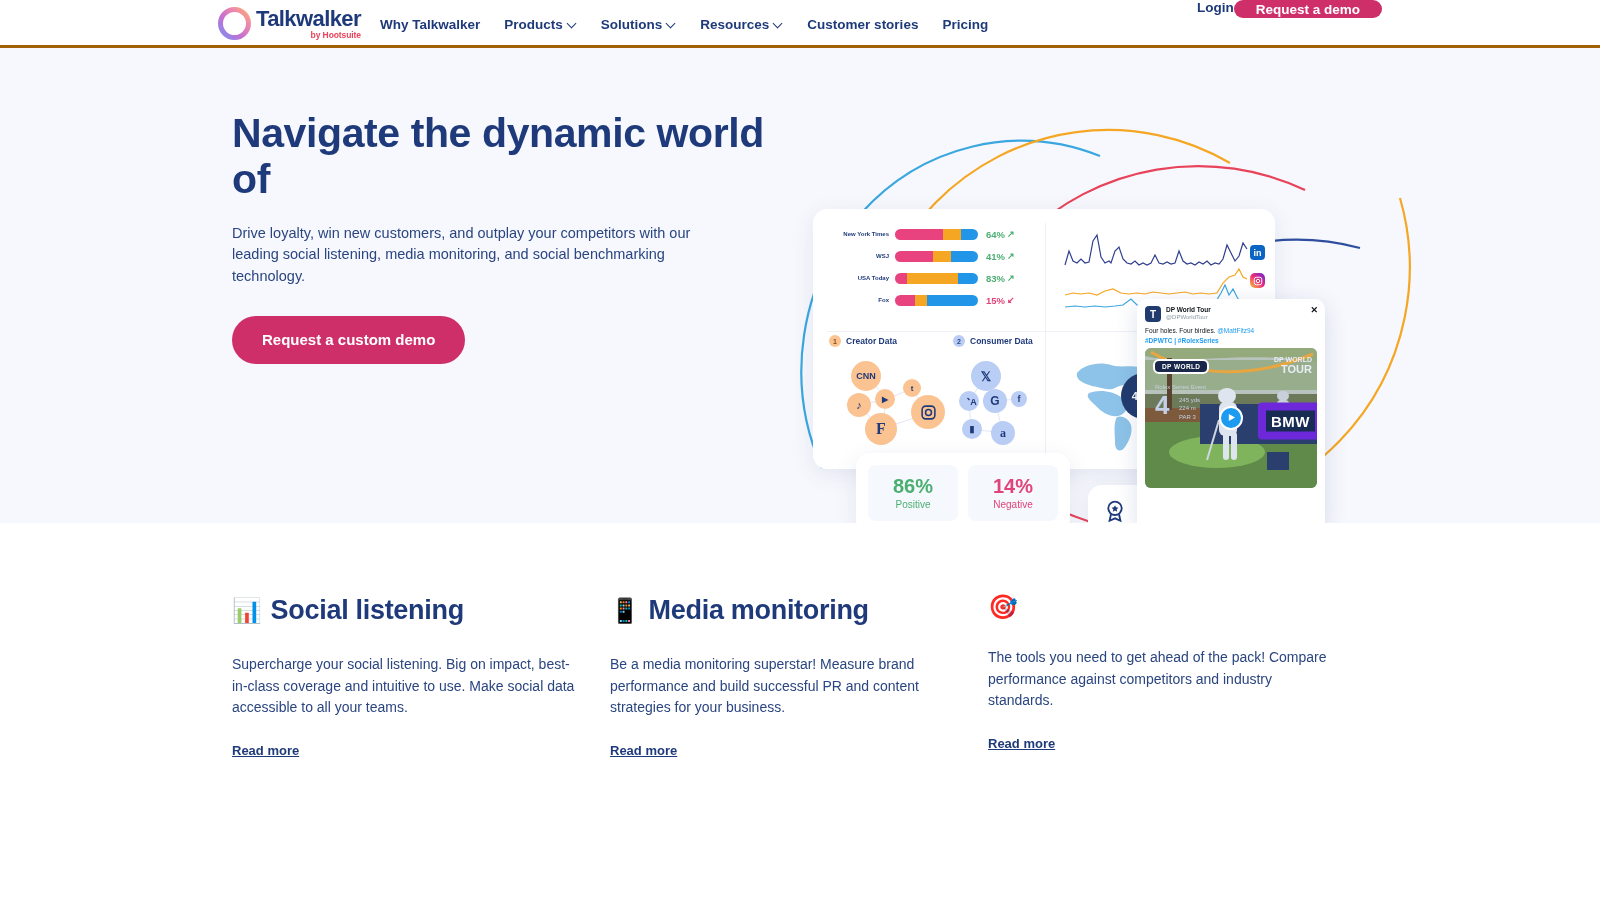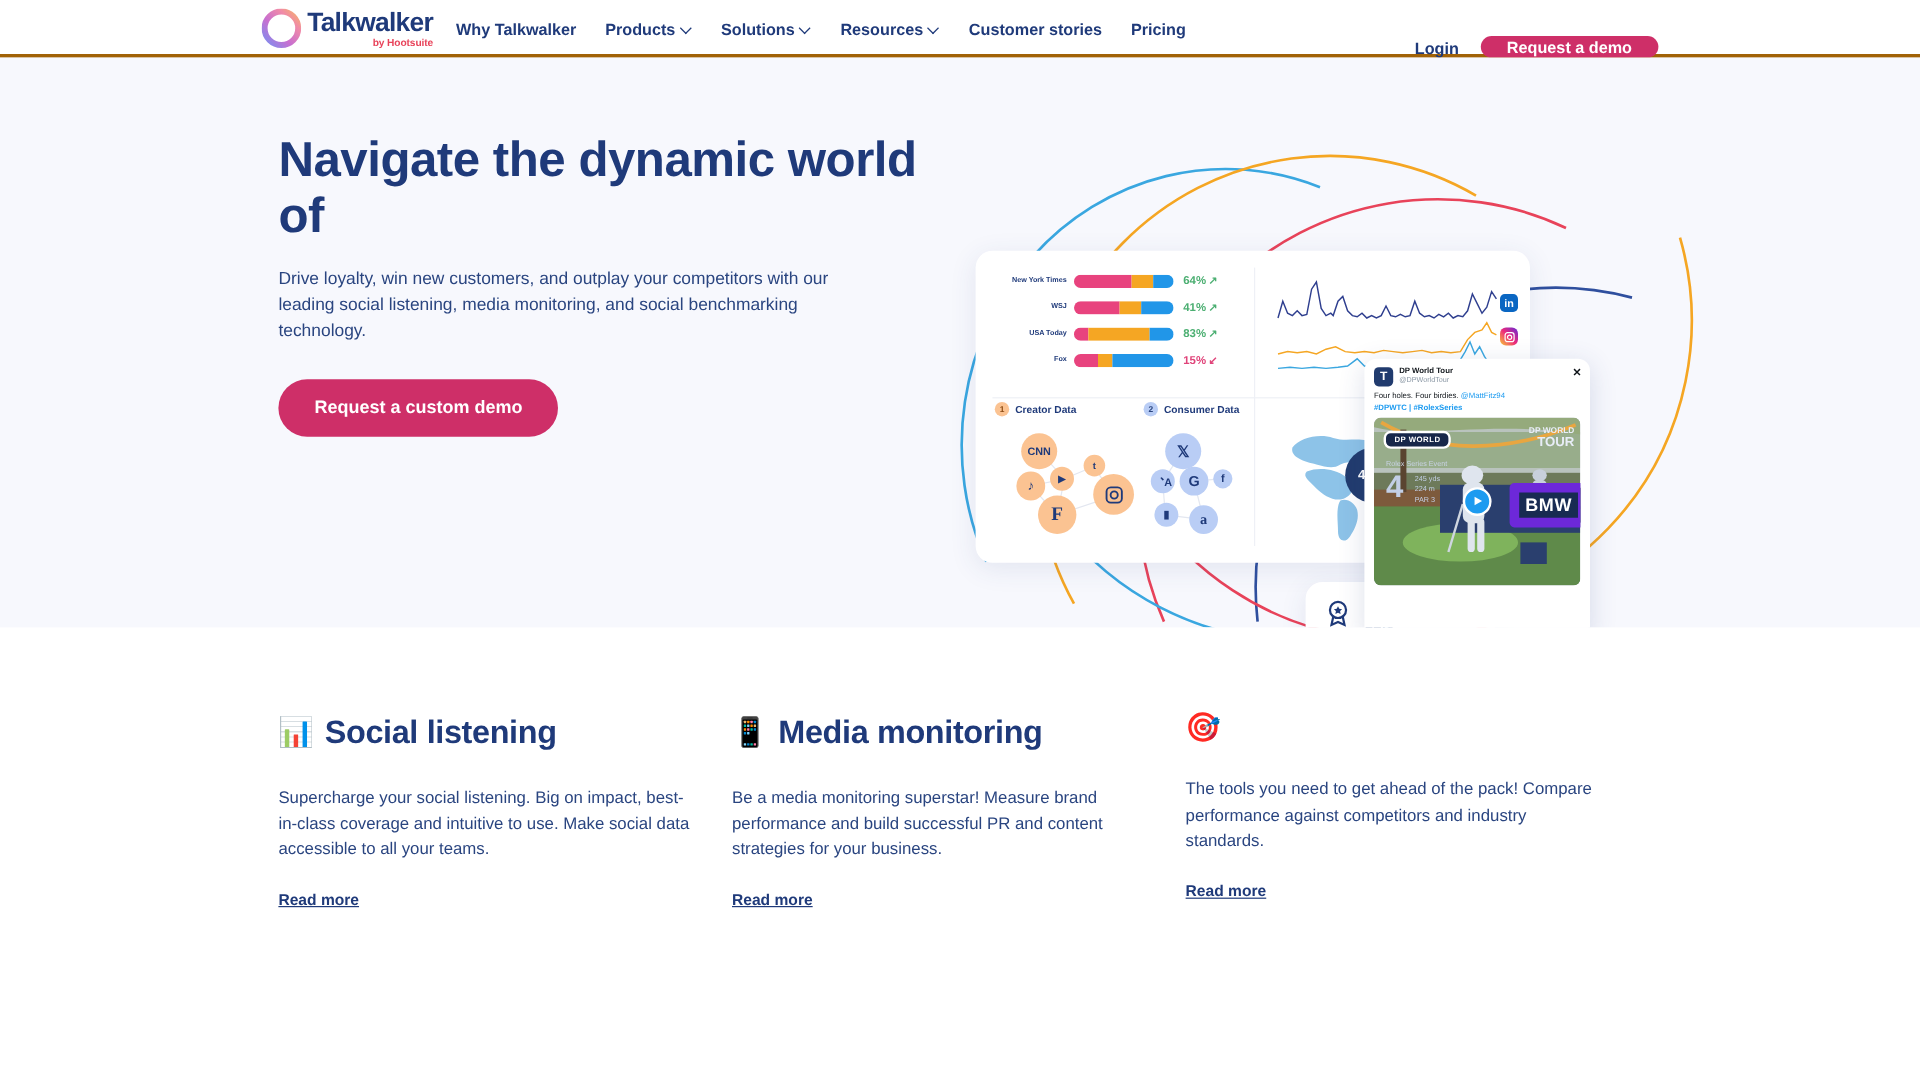--- a/index.html
+++ b/index.html
@@ -47,21 +47,21 @@
   }
   .chev{ display:inline-block; width:9px; height:9px; position:relative; top:-1px;}
   .chev:after{
     content:""; position:absolute; left:0; top:1px;
     width:6px; height:6px;
     border-right:1.6px solid #1f3a7a; border-bottom:1.6px solid #1f3a7a;
     transform:rotate(45deg);
   }
   .header-right{
     position:absolute; right:218px; top:0; height:48px;
-    display:flex; align-items:flex-end; gap:18px;
+    display:flex; align-items:flex-start; 
   }
   .login-link{ font-size:13.5px; font-weight:600; color:#1f3a7a; cursor:pointer; }
   .demo-btn{
     background:#ce2f68; color:#fff; border:none;
     border-radius:22px; padding:0 22px; height:18px;
     font-size:13.5px; font-weight:600; cursor:pointer;
     font-family:"Liberation Sans", sans-serif;
     white-space:nowrap;
   }
 
@@ -428,20 +428,32 @@
             <path d="M116 58 C124 56 134 60 136 68 C138 78 132 88 126 92 C120 96 114 90 114 82 C114 72 112 60 116 58 Z"></path>
             <path d="M142 22 C156 18 174 20 184 26 C192 31 188 40 178 42 C164 45 146 38 140 30 Z"></path>
             <path d="M150 52 C160 48 174 50 180 58 C186 66 180 74 170 72 C158 70 146 60 150 52 Z"></path>
             <path d="M168 82 C176 80 184 84 184 90 C184 96 176 98 170 94 C164 90 162 84 168 82 Z"></path>
           </g>
         </svg>
         <div class="map-bubble">4.5M</div>
       </div>
     </div>
 
+    <div class="card sent">
+      <div class="sent-inner">
+        <div class="sent-box">
+          <div class="sent-pct" style="color:#4caf72">86%</div>
+          <div class="sent-lbl" style="color:#4caf72">Positive</div>
+        </div>
+        <div class="sent-box">
+          <div class="sent-pct" style="color:#e0447a">14%</div>
+          <div class="sent-lbl" style="color:#e0447a">Negative</div>
+        </div>
+      </div>
+    </div>
 
     <div class="card mval">
       <svg width="26" height="26" viewBox="0 0 24 24" fill="none" stroke="#1f3a7a" stroke-width="1.7">
         <circle cx="12" cy="9.5" r="6.2"></circle>
         <path d="M12 6.6 l1 2 2.2.3 -1.6 1.5 .4 2.2 -2-1 -2 1 .4-2.2 -1.6-1.5 2.2-.3z" fill="#1f3a7a" stroke="none"></path>
         <path d="M8.3 15 L7 21 l5-2.2 L17 21 l-1.3-6"></path>
       </svg>
       <div>
         <div class="mval-t">Media Value</div>
         <div class="mval-v">12.8</div>

